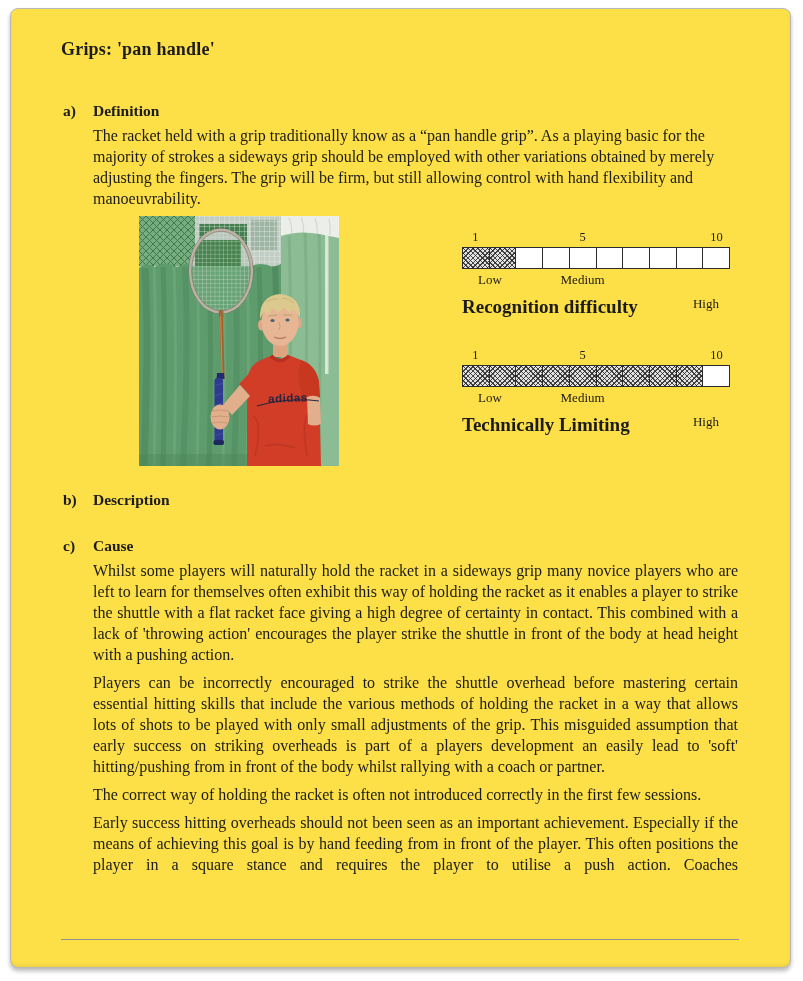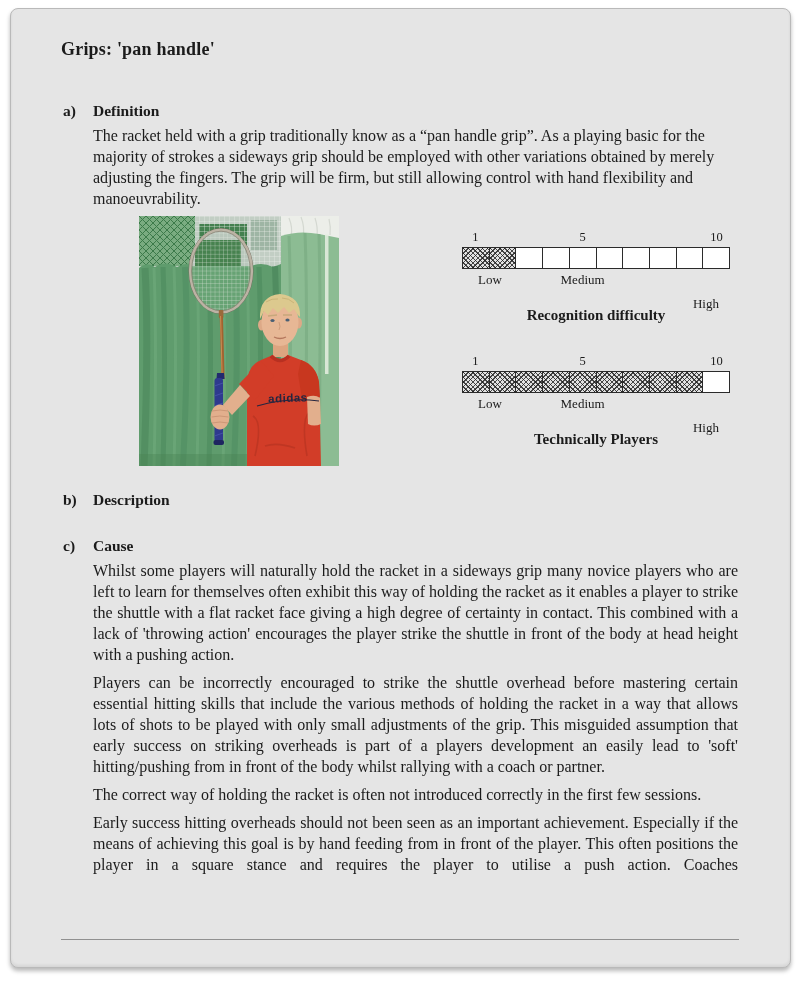--- a/index.html
+++ b/index.html
@@ -1,17 +1,17 @@
 <!DOCTYPE html>
 <html><head>
 <meta charset="utf-8">
 <style>
   html,body{margin:0;padding:0;background:#ffffff;width:803px;height:981px;
     font-family:"Liberation Serif","DejaVu Serif",serif;color:#1b1b1b;}
-  .page{position:absolute;left:10px;top:8px;width:781px;height:960px;background:#e5e5e5;
+  .page{position:absolute;left:10px;top:8px;width:781px;height:960px;background:#fde047;
     border:1px solid #b9b9b9;border-radius:8px;
     box-shadow:0 3px 4px rgba(0,0,0,.28), inset 0 -2px 3px rgba(0,0,0,.07);
     padding:30px 52px 0 50px;box-sizing:border-box;}
   h1.title{font-size:18px;margin:0 0 40px 0;font-weight:bold;letter-spacing:.2px;}
   .doc-section{margin:0;}
   .sec-head{display:flex;font-weight:bold;font-size:15.5px;line-height:21px;padding-left:2px;}
   .sec-label{width:30px;flex:0 0 30px;}
   .sec-body{margin-left:32px;}
   .sec-body p{margin:4px 0 7px 0;font-size:16px;line-height:21px;}
   .justified p{text-align:justify;}
@@ -32,21 +32,21 @@
   .cell:first-child{border-left:none;}
   .cell.filled{background-color:#e2e2e2;
     background-image:
       repeating-linear-gradient(45deg, rgba(30,30,30,.8) 0 1px, rgba(0,0,0,0) 1px 3.4px),
       repeating-linear-gradient(135deg, rgba(30,30,30,.8) 0 1px, rgba(0,0,0,0) 1px 3.4px);}
   .range-labels{position:relative;height:16px;font-size:13px;margin-top:3px;}
   .range-labels span{position:absolute;}
   .range-labels .low{left:16px;}
   .range-labels .med{left:45%;transform:translateX(-50%);}
   .range-labels .high{left:91%;transform:translateX(-50%);margin-top:24px;}
-  .caption{text-align:center;font-weight:bold;font-size:15px;margin-top:19px;}
+  .caption{text-align:left;font-weight:bold;font-size:19px;margin-top:8px;}
   .sec-b{margin-top:23px;}
   .sec-c{margin-top:25px;}
   .footer-rule{position:absolute;left:50px;right:51px;top:930px;border-top:1px solid #909090;}
 </style>
 </head>
 <body>
 
 <div class="page">
 
   <h1 class="title">Grips: 'pan handle'</h1>
@@ -200,21 +200,21 @@
             <div class="cell filled"></div>
             <div class="cell filled"></div>
             <div class="cell filled"></div>
             <div class="cell"></div>
           </div>
         <div class="range-labels">
           <span class="low">Low</span>
           <span class="med">Medium</span>
           <span class="high">High</span>
         </div>
-        <div class="caption">Technically Players</div>
+        <div class="caption">Technically Limiting</div>
       </div>
     </div>
   </div>
 
   <section class="doc-section sec-b">
     <div class="sec-head">
       <span class="sec-label">b)</span>
       <span class="sec-heading">Description</span>
     </div>
   </section>

